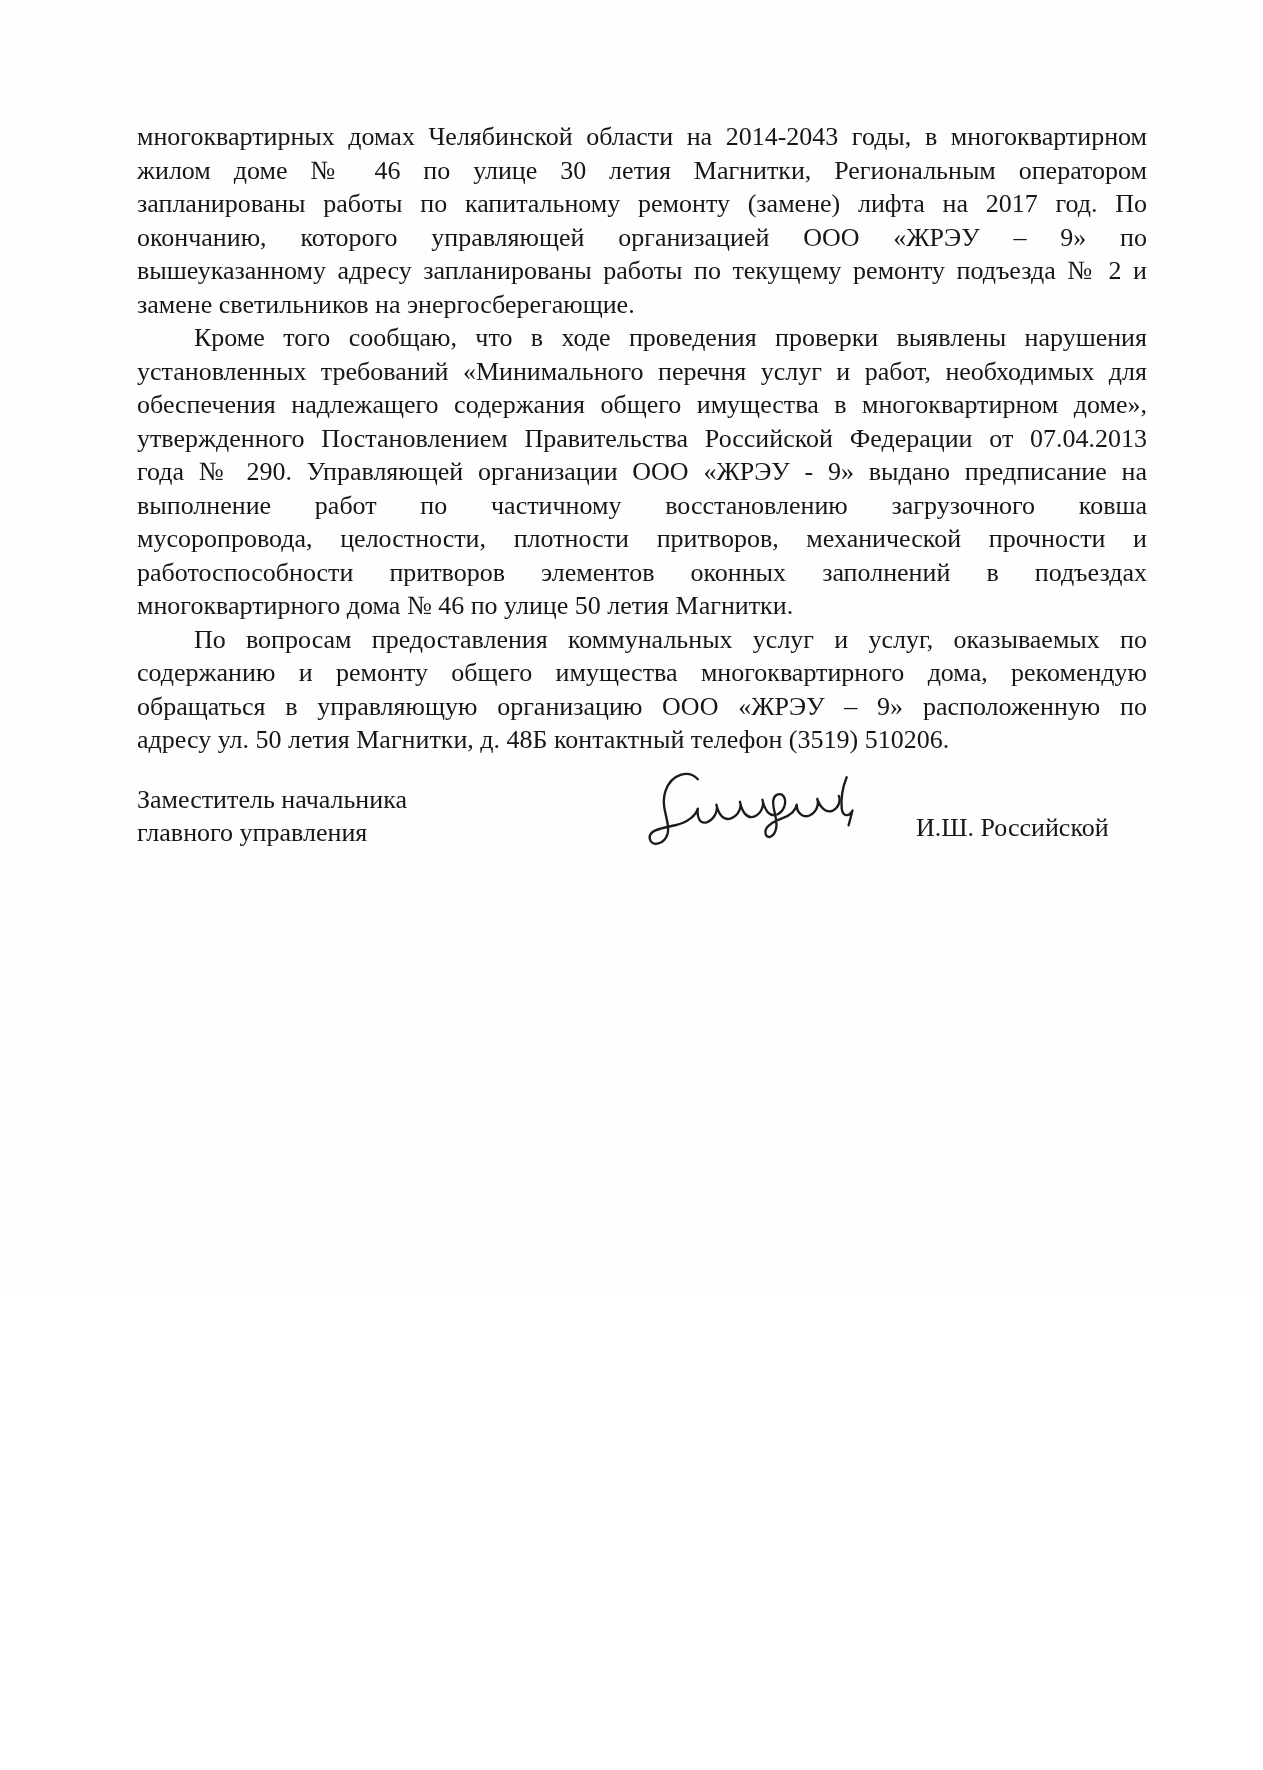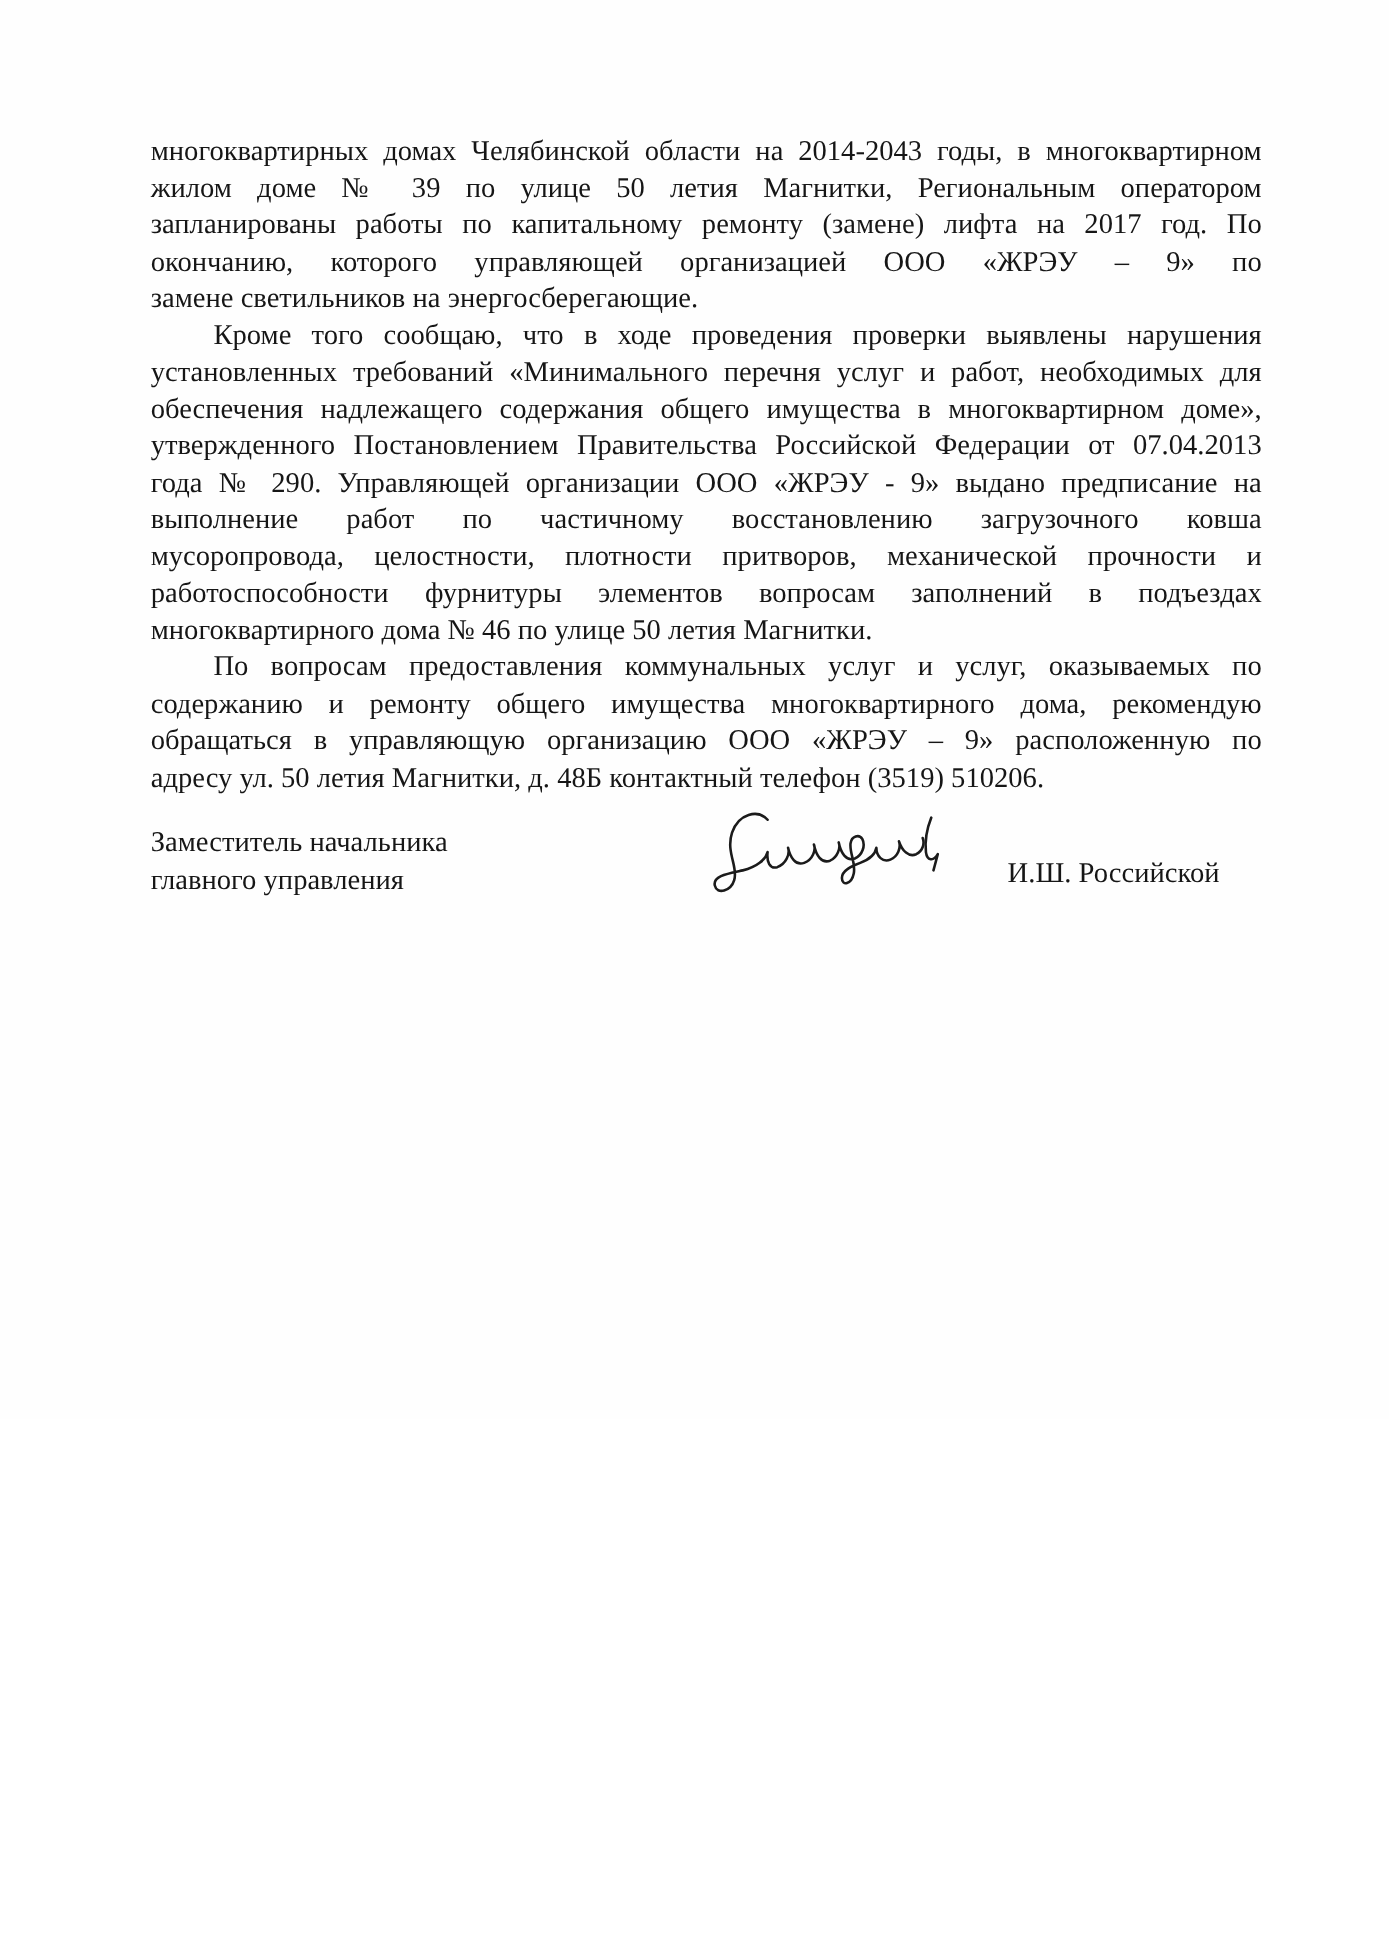--- a/index.html
+++ b/index.html
@@ -72,35 +72,36 @@
 </style>
 </head>
 <body>
 
 <div class="page">
 
   <div class="content">
 
     <div class="paragraph">
         <div class="line first">многоквартирных домах Челябинской области на 2014-2043 годы, в многоквартирном</div>
-        <div class="line">жилом доме № 39 по улице 50 летия Магнитки, Региональным оператором</div>
+        <div class="line">жилом доме № 46 по улице 30 летия Магнитки, Региональным оператором</div>
         <div class="line">запланированы работы по капитальному ремонту (замене) лифта на 2017 год. По</div>
         <div class="line">окончанию, которого управляющей организацией ООО «ЖРЭУ – 9» по</div>
+        <div class="line">вышеуказанному адресу запланированы работы по текущему ремонту подъезда № 2 и</div>
         <div class="line last">замене светильников на энергосберегающие.</div>
       </div>
 
     <div class="paragraph p-indent">
         <div class="line first">Кроме того сообщаю, что в ходе проведения проверки выявлены нарушения</div>
         <div class="line">установленных требований «Минимального перечня услуг и работ, необходимых для</div>
         <div class="line">обеспечения надлежащего содержания общего имущества в многоквартирном доме»,</div>
         <div class="line">утвержденного Постановлением Правительства Российской Федерации от 07.04.2013</div>
         <div class="line">года № 290. Управляющей организации ООО «ЖРЭУ - 9» выдано предписание на</div>
         <div class="line">выполнение работ по частичному восстановлению загрузочного ковша</div>
         <div class="line">мусоропровода, целостности, плотности притворов, механической прочности и</div>
-        <div class="line">работоспособности фурнитуры элементов вопросам заполнений в подъездах</div>
+        <div class="line">работоспособности притворов элементов оконных заполнений в подъездах</div>
         <div class="line last">многоквартирного дома № 46 по улице 50 летия Магнитки.</div>
       </div>
 
     <div class="paragraph p-indent">
         <div class="line first">По вопросам предоставления коммунальных услуг и услуг, оказываемых по</div>
         <div class="line">содержанию и ремонту общего имущества многоквартирного дома, рекомендую</div>
         <div class="line">обращаться в управляющую организацию ООО «ЖРЭУ – 9» расположенную по</div>
         <div class="line last">адресу ул. 50 летия Магнитки, д. 48Б контактный телефон (3519) 510206.</div>
       </div>
 

